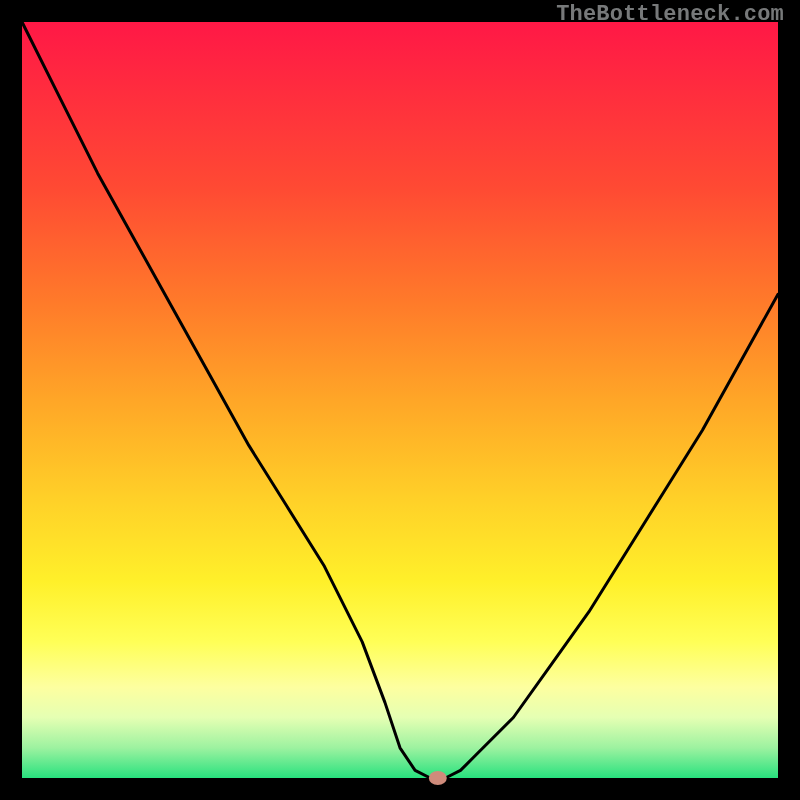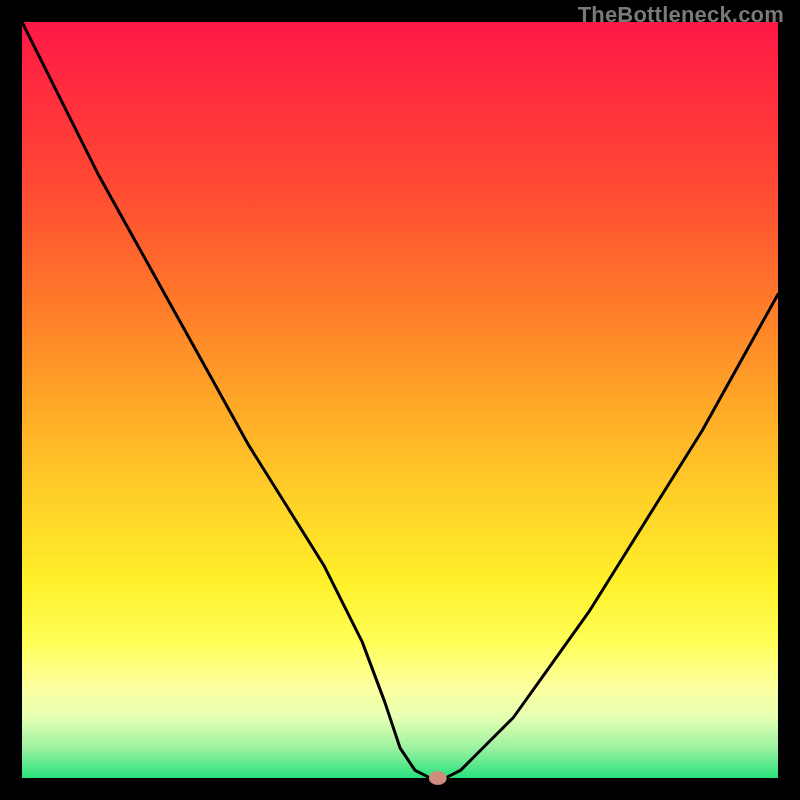--- a/index.html
+++ b/index.html
@@ -7,21 +7,21 @@
   .frame {
     position: relative;
     width: 800px;
     height: 800px;
     background: #000;
   }
   .watermark {
     position: absolute;
     top: 2px;
     right: 16px;
-    font-family: Liberation Sans, sans-serif;
+    font-family: Liberation Mono, monospace;
     font-size: 22px;
     font-weight: 600;
     color: #77797a;
     letter-spacing: 0.2px;
   }
   .plot-area {
     position: absolute;
     left: 22px;
     top: 22px;
     width: 756px;   

